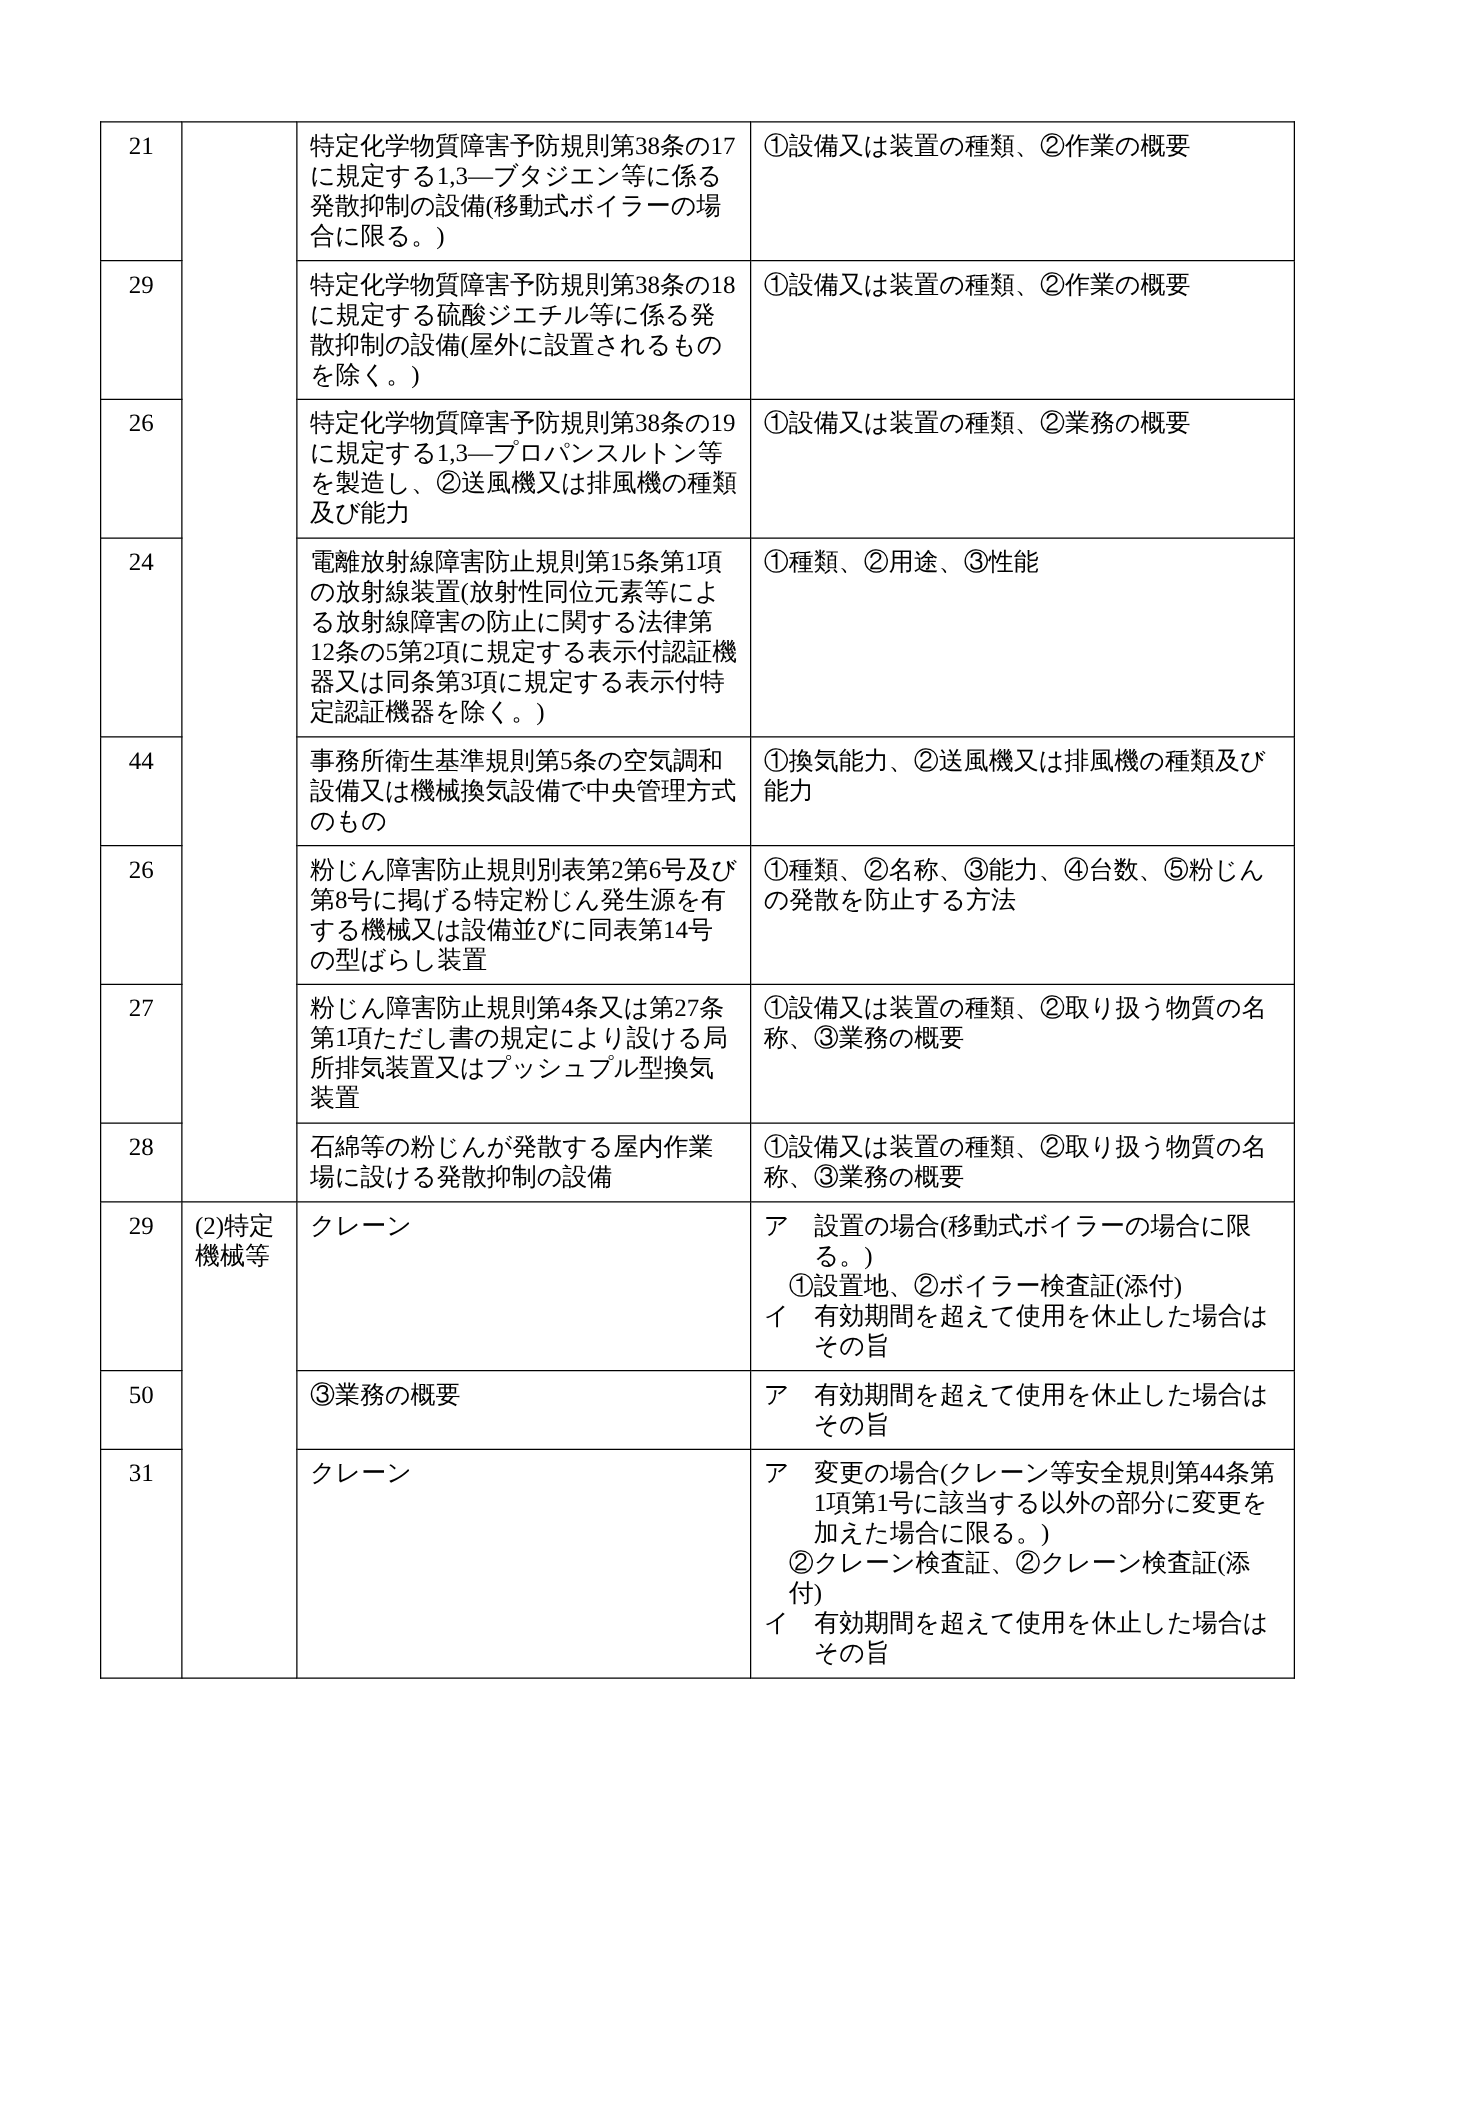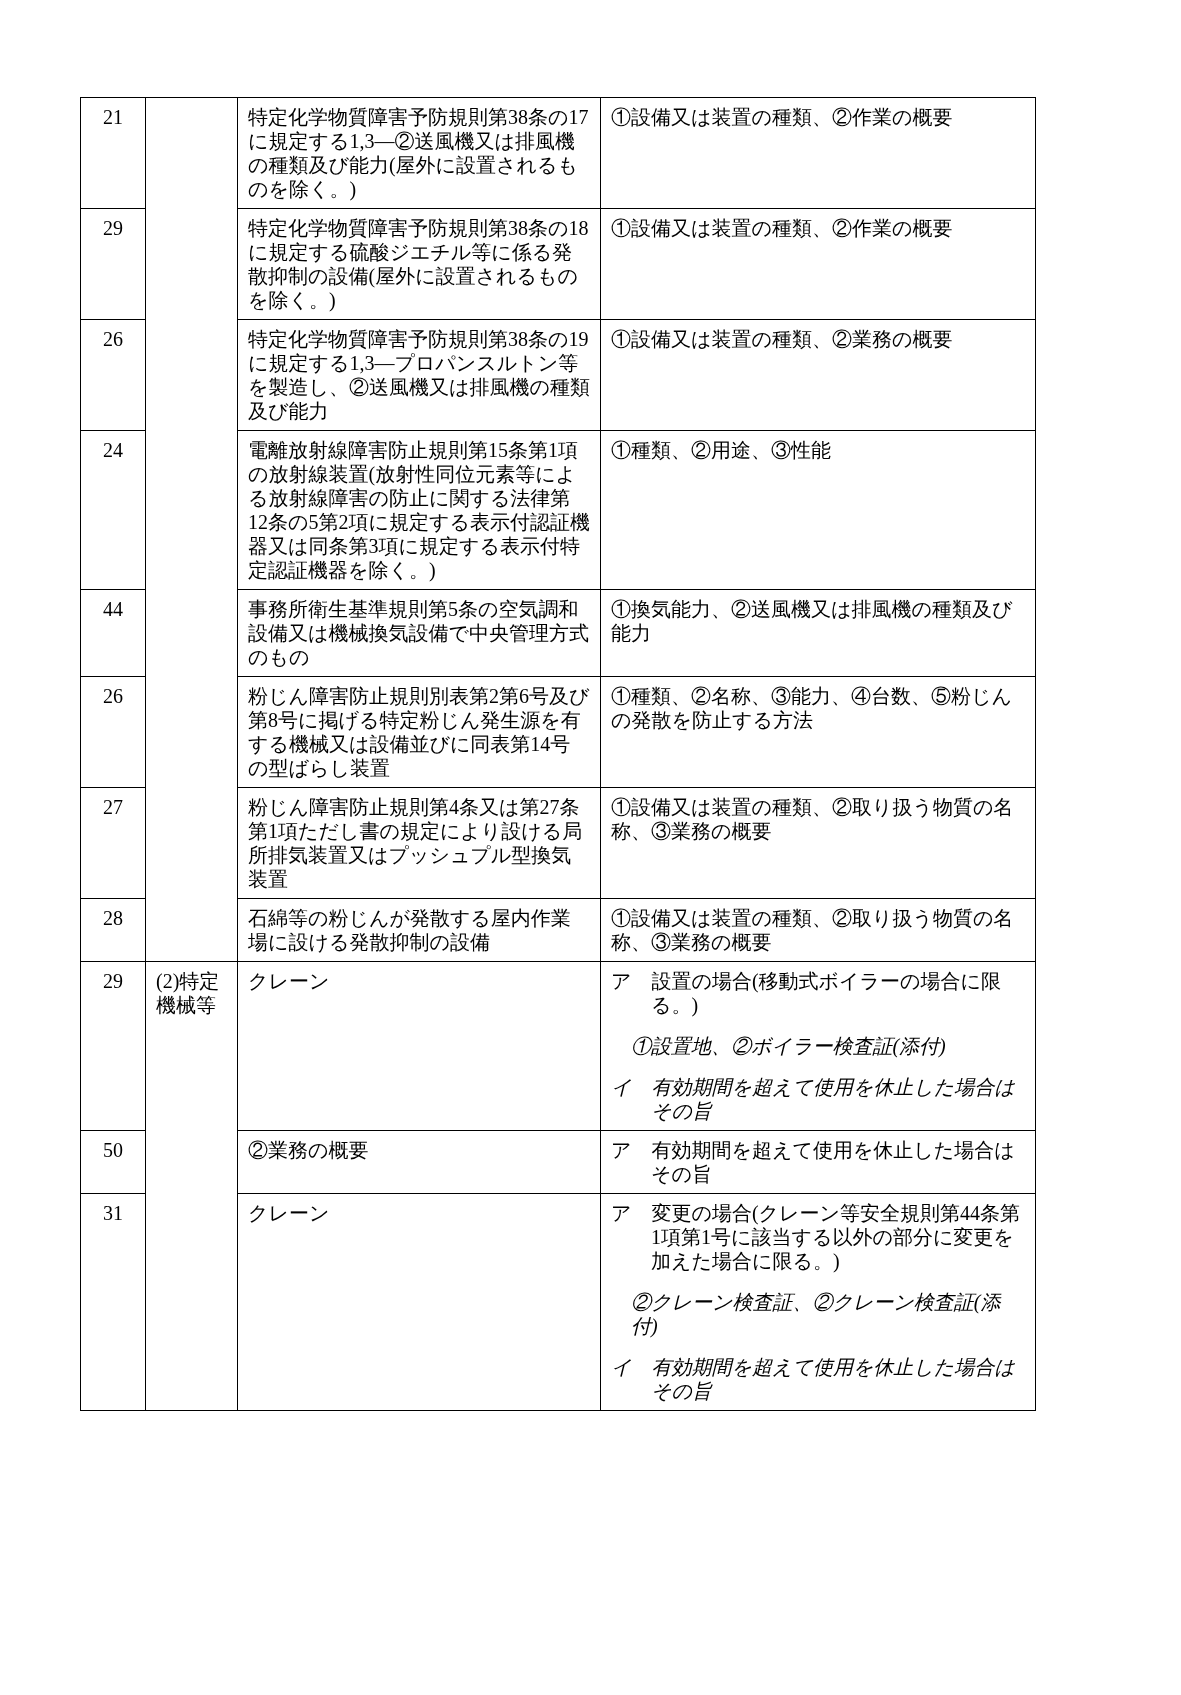--- a/index.html
+++ b/index.html
@@ -45,22 +45,20 @@
   td.col-item {
     padding: 7px 10px;
   }
   td.col-req {
     padding: 7px 10px;
   }
   .req-p {
     margin: 0;
   }
   .req-p + .req-p {
-    margin-top: 17px;
-    font-style: italic;
   }
   .req-plain {
     
   }
   .req-a {
     padding-left: 2em;
     text-indent: -2em;
   }
   .req-sub {
     margin-left: 1em;
@@ -74,21 +72,21 @@
     <colgroup>
       <col style="width:65px">
       <col style="width:92px">
       <col style="width:363px">
       <col style="width:435px">
     </colgroup>
     <tbody>
         <tr>
           <td class="col-no">21</td>
           <td class="col-cat" rowspan="8"></td>
-          <td class="col-item">特定化学物質障害予防規則第38条の17に規定する1,3―②送風機又は排風機の種類及び能力(屋外に設置されるものを除く。)</td>
+          <td class="col-item">特定化学物質障害予防規則第38条の17に規定する1,3―ブタジエン等に係る発散抑制の設備(移動式ボイラーの場合に限る。)</td>
           <td class="col-req">
             <div class="req-p req-plain">①設備又は装置の種類、②作業の概要</div>
           </td>
         </tr>
         <tr>
           <td class="col-no">29</td>
           <td class="col-item">特定化学物質障害予防規則第38条の18に規定する硫酸ジエチル等に係る発散抑制の設備(屋外に設置されるものを除く。)</td>
           <td class="col-req">
             <div class="req-p req-plain">①設備又は装置の種類、②作業の概要</div>
           </td>
@@ -140,21 +138,21 @@
           <td class="col-cat" rowspan="3">(2)特定機械等</td>
           <td class="col-item">クレーン</td>
           <td class="col-req">
             <div class="req-p req-a">ア　設置の場合(移動式ボイラーの場合に限る。)</div>
             <div class="req-p req-sub">①設置地、②ボイラー検査証(添付)</div>
             <div class="req-p req-a">イ　有効期間を超えて使用を休止した場合はその旨</div>
           </td>
         </tr>
         <tr>
           <td class="col-no">50</td>
-          <td class="col-item">②業務の概要</td>
+          <td class="col-item">③業務の概要</td>
           <td class="col-req">
             <div class="req-p req-a">ア　有効期間を超えて使用を休止した場合はその旨</div>
           </td>
         </tr>
         <tr>
           <td class="col-no">31</td>
           <td class="col-item">クレーン</td>
           <td class="col-req">
             <div class="req-p req-a">ア　変更の場合(クレーン等安全規則第44条第1項第1号に該当する以外の部分に変更を加えた場合に限る。)</div>
             <div class="req-p req-sub">②クレーン検査証、②クレーン検査証(添付)</div>

